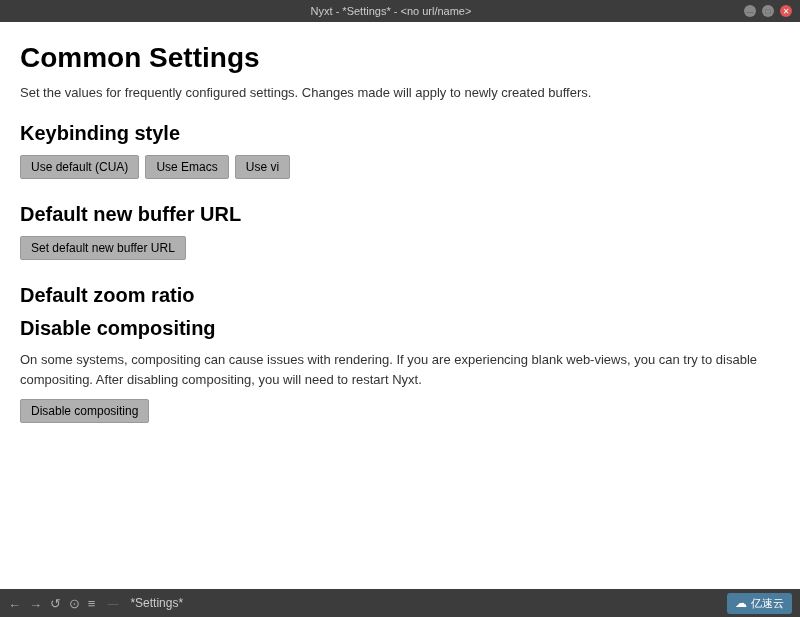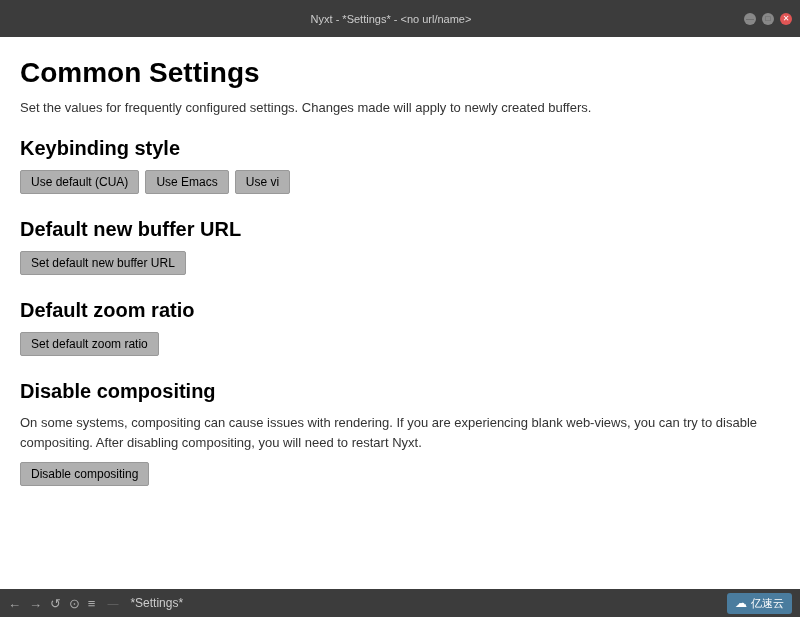--- a/index.html
+++ b/index.html
@@ -14,21 +14,21 @@
       width: 800px;
       height: 617px;
       overflow: hidden;
       display: flex;
       flex-direction: column;
     }
 
     
     .title-bar {
       background: #3c3c3c;
-      height: 37px;
+      height: 22px;
       display: flex;
       align-items: center;
       justify-content: space-between;
       padding: 0 8px;
       flex-shrink: 0;
     }
 
     .title-bar-text {
       color: #ccc;
       font-size: 11px;
@@ -204,23 +204,20 @@
       <button class="setting-button">Use Emacs</button>
       <button class="setting-button">Use vi</button>
     </div>
 
     <h2 class="section-title">Default new buffer URL</h2>
     <div class="button-group">
       <button class="setting-button">Set default new buffer URL</button>
     </div>
 
     <h2 class="section-title">Default zoom ratio</h2>
-    <div class="button-group">
-      <button class="setting-button">Set default zoom ratio</button>
-    </div>
 
     <h2 class="section-title">Disable compositing</h2>
     <p class="compositing-description">
       On some systems, compositing can cause issues with rendering. If you are experiencing blank web-views, you can try to disable compositing. After disabling compositing, you will need to restart Nyxt.
     </p>
     <div class="button-group">
       <button class="setting-button">Disable compositing</button>
     </div>
 
   </div>

